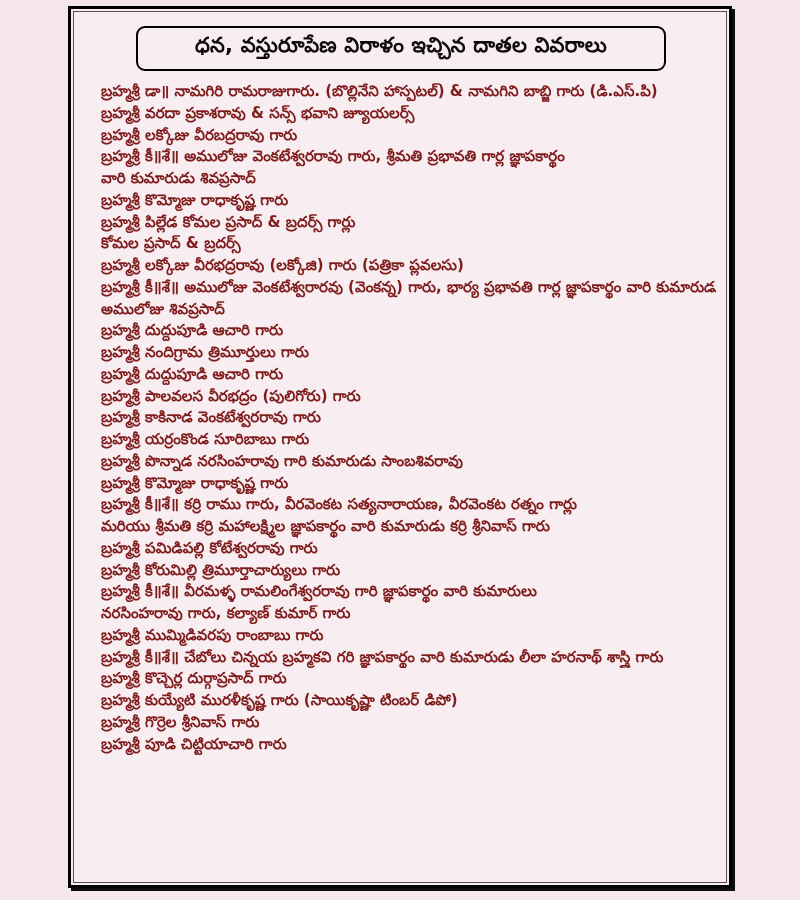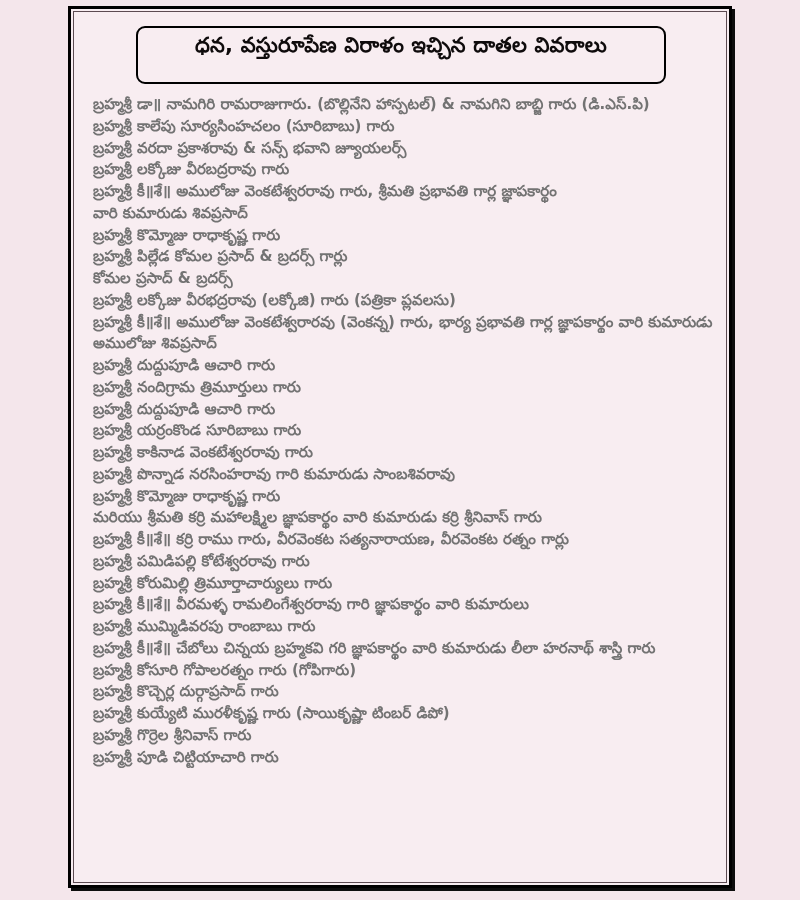--- a/index.html
+++ b/index.html
@@ -30,77 +30,78 @@
     padding: 9px 8px 0 10px;
     overflow: hidden;
   }
   .title-box {
     margin: 5px auto 10px auto;
     width: 530px;
     box-sizing: border-box;
     border: 2px solid #000000;
     border-radius: 9px;
     text-align: center;
-    padding: 5px 4px 20px 4px;
+    padding: 5px 4px 7px 4px;
     background: transparent;
   }
   .title-text {
     font-size: 21px;
     font-weight: bold;
     color: #0f0b0c;
     letter-spacing: 0.2px;
   }
   .donor-list {
     padding-left: 9px;
     padding-right: 2px;
   }
   .donor-line {
     font-size: 15px;
     font-weight: bold;
-    color: #737373;
+    color: #7f1d1d;
     line-height: 21.75px;
     white-space: nowrap;
     overflow: hidden;
+    margin-left: 8px;
   }
 </style>
 </head>
 <body>
 
 <div class="frame">
   <div class="frame-inner">
     <div class="title-box">
       <span class="title-text">ధన, వస్తురూపేణ విరాళం ఇచ్చిన దాతల వివరాలు</span>
     </div>
     <div class="donor-list">
         <div class="donor-line">బ్రహ్మశ్రీ డా॥ నామగిరి రామరాజుగారు. (బొల్లినేని హాస్పటల్) &amp; నామగిని బాబ్జి గారు (డి.ఎస్.పి)</div>
-        <div class="donor-line">బ్రహ్మశ్రీ కాలేపు సూర్యసింహచలం (సూరిబాబు) గారు</div>
         <div class="donor-line">బ్రహ్మశ్రీ వరదా ప్రకాశరావు  &amp; సన్స్ భవాని జ్యూయలర్స్</div>
         <div class="donor-line">బ్రహ్మశ్రీ లక్కోజు వీరబద్రరావు గారు</div>
         <div class="donor-line">బ్రహ్మశ్రీ కీ॥శే॥ అములోజు వెంకటేశ్వరరావు గారు, శ్రీమతి ప్రభావతి గార్ల జ్ఞాపకార్థం</div>
         <div class="donor-line">వారి కుమారుడు శివప్రసాద్</div>
         <div class="donor-line">బ్రహ్మశ్రీ  కొమ్మోజు రాధాకృష్ణ గారు</div>
         <div class="donor-line">బ్రహ్మశ్రీ పిల్లేడ కోమల ప్రసాద్ &amp; బ్రదర్స్ గార్లు</div>
         <div class="donor-line">కోమల ప్రసాద్ &amp; బ్రదర్స్</div>
         <div class="donor-line">బ్రహ్మశ్రీ లక్కోజు వీరభద్రరావు (లక్కోజి) గారు (పత్రికా ప్లవలసు)</div>
         <div class="donor-line">బ్రహ్మశ్రీ కీ॥శే॥ అములోజు వెంకటేశ్వరారవు  (వెంకన్న) గారు, భార్య ప్రభావతి గార్ల జ్ఞాపకార్థం వారి కుమారుడు డా॥</div>
         <div class="donor-line">అములోజు శివప్రసాద్</div>
         <div class="donor-line">బ్రహ్మశ్రీ దుద్దుపూడి ఆచారి గారు</div>
         <div class="donor-line">బ్రహ్మశ్రీ  నందిగ్రామ త్రిమూర్తులు గారు</div>
         <div class="donor-line">బ్రహ్మశ్రీ  దుద్దుపూడి ఆచారి గారు</div>
+        <div class="donor-line">బ్రహ్మశ్రీ పాలవలస వీరభద్రం (పులిగోరు) గారు</div>
+        <div class="donor-line">బ్రహ్మశ్రీ  కాకినాడ వెంకటేశ్వరరావు గారు</div>
         <div class="donor-line">బ్రహ్మశ్రీ  యర్రంకొండ సూరిబాబు గారు</div>
-        <div class="donor-line">బ్రహ్మశ్రీ  కాకినాడ వెంకటేశ్వరరావు గారు</div>
         <div class="donor-line">బ్రహ్మశ్రీ  పొన్నాడ నరసింహరావు గారి కుమారుడు సాంబశివరావు</div>
         <div class="donor-line">బ్రహ్మశ్రీ  కొమ్మోజు రాధాకృష్ణ గారు</div>
+        <div class="donor-line">బ్రహ్మశ్రీ కీ॥శే॥ కర్రి రాము గారు, వీరవెంకట సత్యనారాయణ, వీరవెంకట రత్నం గార్లు</div>
         <div class="donor-line">మరియు శ్రీమతి కర్రి మహాలక్ష్మిల జ్ఞాపకార్థం వారి కుమారుడు కర్రి శ్రీనివాస్ గారు</div>
-        <div class="donor-line">బ్రహ్మశ్రీ కీ॥శే॥ కర్రి రాము గారు, వీరవెంకట సత్యనారాయణ, వీరవెంకట రత్నం గార్లు</div>
         <div class="donor-line">బ్రహ్మశ్రీ పమిడిపల్లి కోటేశ్వరరావు గారు</div>
         <div class="donor-line">బ్రహ్మశ్రీ కోరుమిల్లి త్రిమూర్తాచార్యులు గారు</div>
         <div class="donor-line">బ్రహ్మశ్రీ కీ॥శే॥  వీరమళ్ళ రామలింగేశ్వరరావు గారి జ్ఞాపకార్థం వారి కుమారులు</div>
+        <div class="donor-line">నరసింహరావు గారు, కల్యాణ్ కుమార్ గారు</div>
         <div class="donor-line">బ్రహ్మశ్రీ ముమ్మిడివరపు రాంబాబు గారు</div>
         <div class="donor-line">బ్రహ్మశ్రీ కీ॥శే॥ చేబోలు చిన్నయ బ్రహ్మకవి గరి జ్ఞాపకార్థం వారి కుమారుడు  లీలా హరనాథ్ శాస్త్రి గారు</div>
-        <div class="donor-line">బ్రహ్మశ్రీ కోసూరి గోపాలరత్నం గారు (గోపిగారు)</div>
         <div class="donor-line">బ్రహ్మశ్రీ కొచ్చెర్ల దుర్గాప్రసాద్ గారు</div>
         <div class="donor-line">బ్రహ్మశ్రీ కుయ్యేటి మురళీకృష్ణ గారు (సాయికృష్ణా టింబర్ డిపో)</div>
         <div class="donor-line">బ్రహ్మశ్రీ గొర్రెల శ్రీనివాస్ గారు</div>
         <div class="donor-line">బ్రహ్మశ్రీ పూడి చిట్టియాచారి గారు</div>
       </div>
   </div>
 </div>
 
 </body></html>

